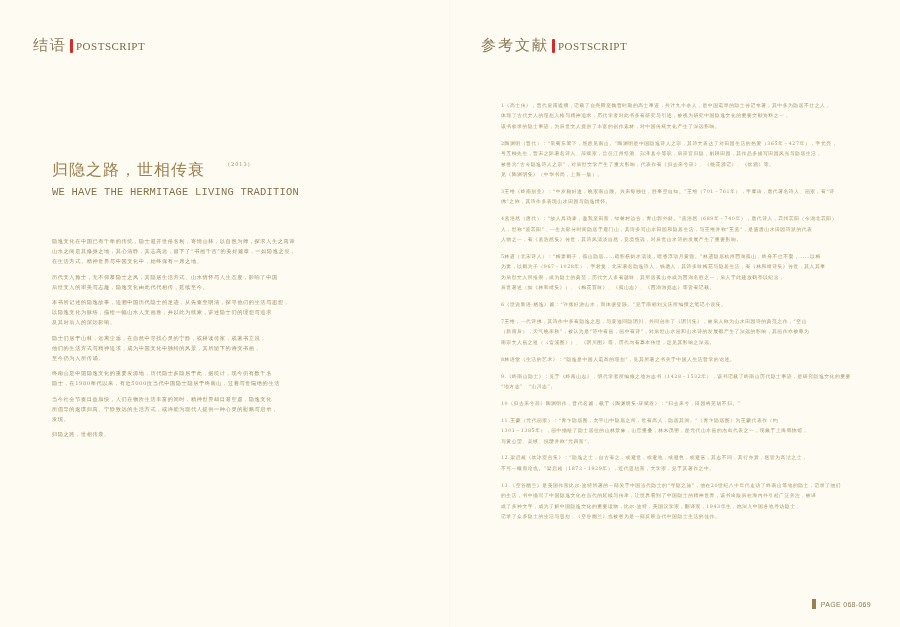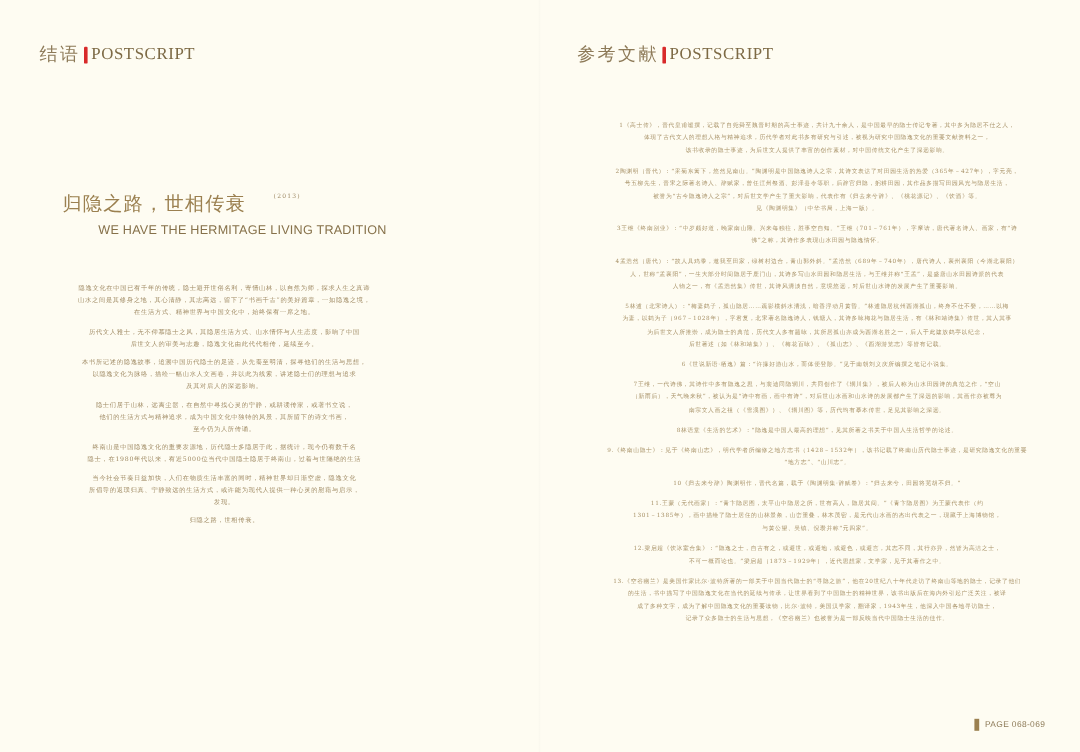--- a/index.html
+++ b/index.html
@@ -3,21 +3,21 @@
 <meta charset="utf-8">
 <style>
   html, body { margin: 0; padding: 0; }
   body {
     width: 900px; height: 627px; overflow: hidden;
     background: #fefcf2;
     font-family: "DejaVu Serif", serif;
     color: #8a7550;
     position: relative;
   }
-  .spread { position: absolute; inset: 0; text-align: center; }
+  .spread { position: absolute; inset: 0; }
   .page { position: absolute; top: 0; height: 627px; }
   .page-left { left: 0; width: 450px; }
   .page-right { left: 456px; width: 450px; }
   .gutter {
     position: absolute; left: 449px; top: 0; width: 2px; height: 627px;
     background: linear-gradient(to right, rgba(0,0,0,0.02), rgba(0,0,0,0.0));
   }
 
   .section-head {
     position: absolute; top: 36px;
@@ -28,32 +28,32 @@
   .page-right .section-head { left: 25px; }
   .head-cn {
     font-size: 15px; color: #8d7a58; letter-spacing: 2px;
     font-family: "DejaVu Serif", serif;
   }
   .head-mark {
     display: inline-block; width: 3px; height: 14px;
     background: #d82a2a; margin: 0 3px 0 3px; border-radius: 1px;
   }
   .head-en {
-    font-size: 14px; color: #7d6a45; letter-spacing: 0.5px;
+    font-size: 11px; color: #7d6a45; letter-spacing: 0.5px;
     font-family: "Liberation Serif", serif;
   }
 
   .title-block { position: absolute; left: 52px; top: 160px; width: 300px; }
   .title-cn {
     font-size: 16px; color: #9b8050; letter-spacing: 1px;
     display: flex; align-items: flex-start; gap: 20px;
   }
   .title-sup { font-size: 5px; margin-left: 3px; margin-top: 1px; color: #a08c68; }
   .title-en {
-    margin-top: 5px; font-family: Liberation Sans, sans-serif;
+    margin-top: 5px; font-family: Liberation Mono, monospace;
     font-size: 10.5px; line-height: 13px; color: #86714a; letter-spacing: 0.2px;
   }
 
   .body-left {
     position: absolute; left: 52px; top: 236px; width: 270px;
   }
   .para {
     font-size: 5.2px; line-height: 10.2px; color: #a18c66;
     margin: 0 0 5px 0; white-space: nowrap; overflow: hidden;
     letter-spacing: 0.6px;

